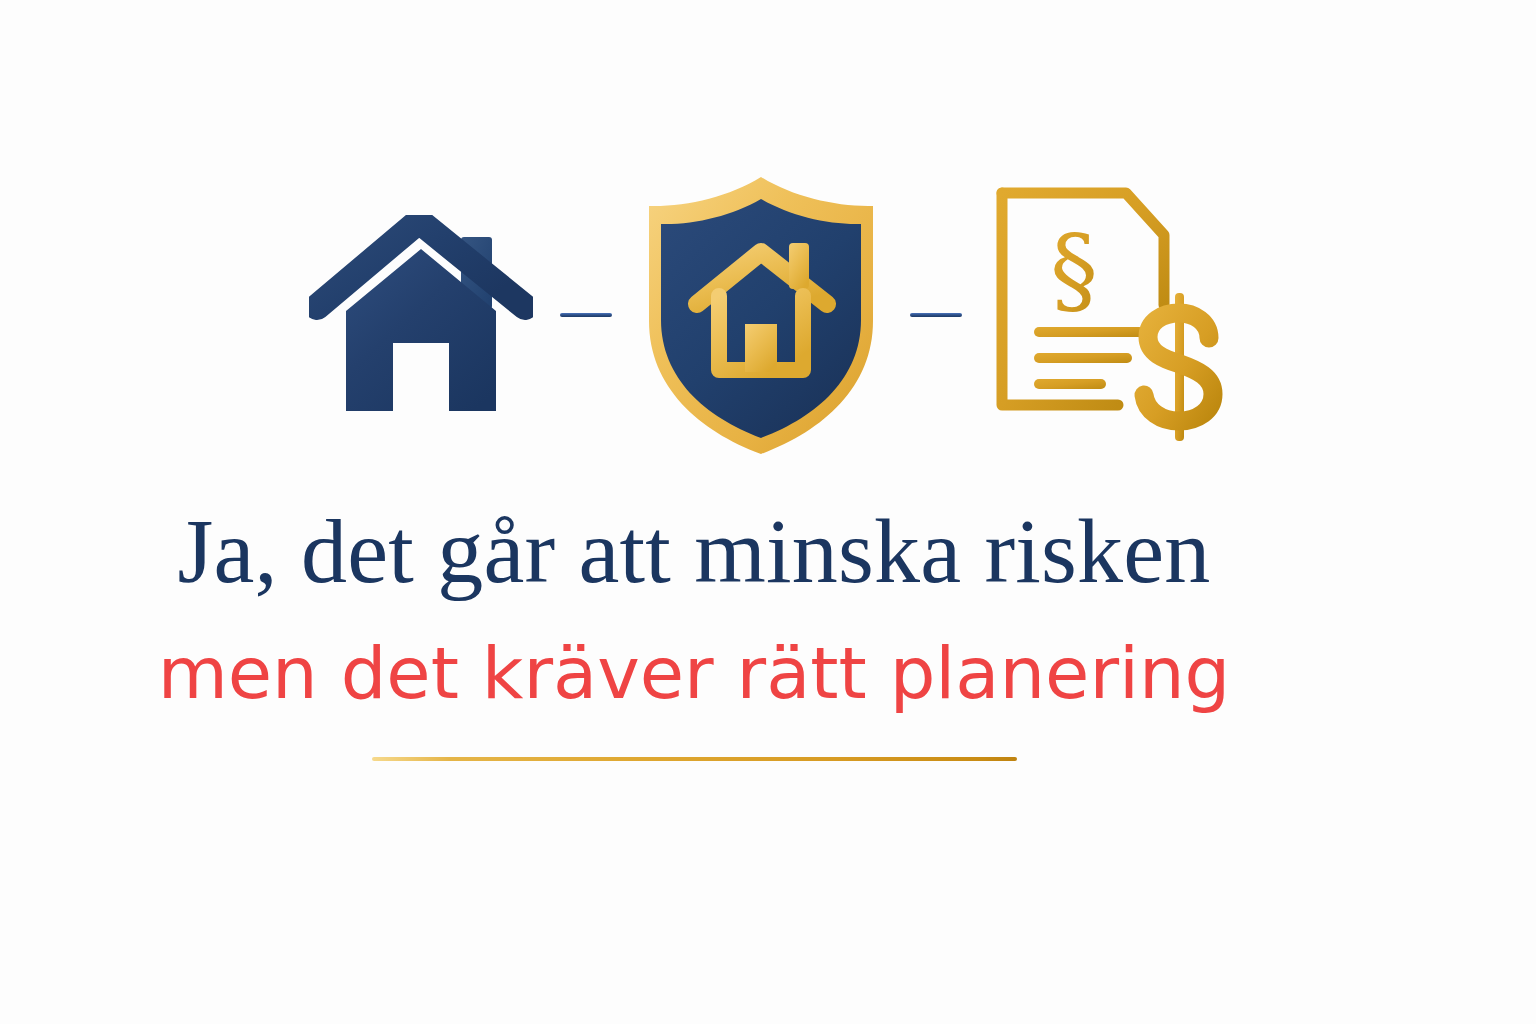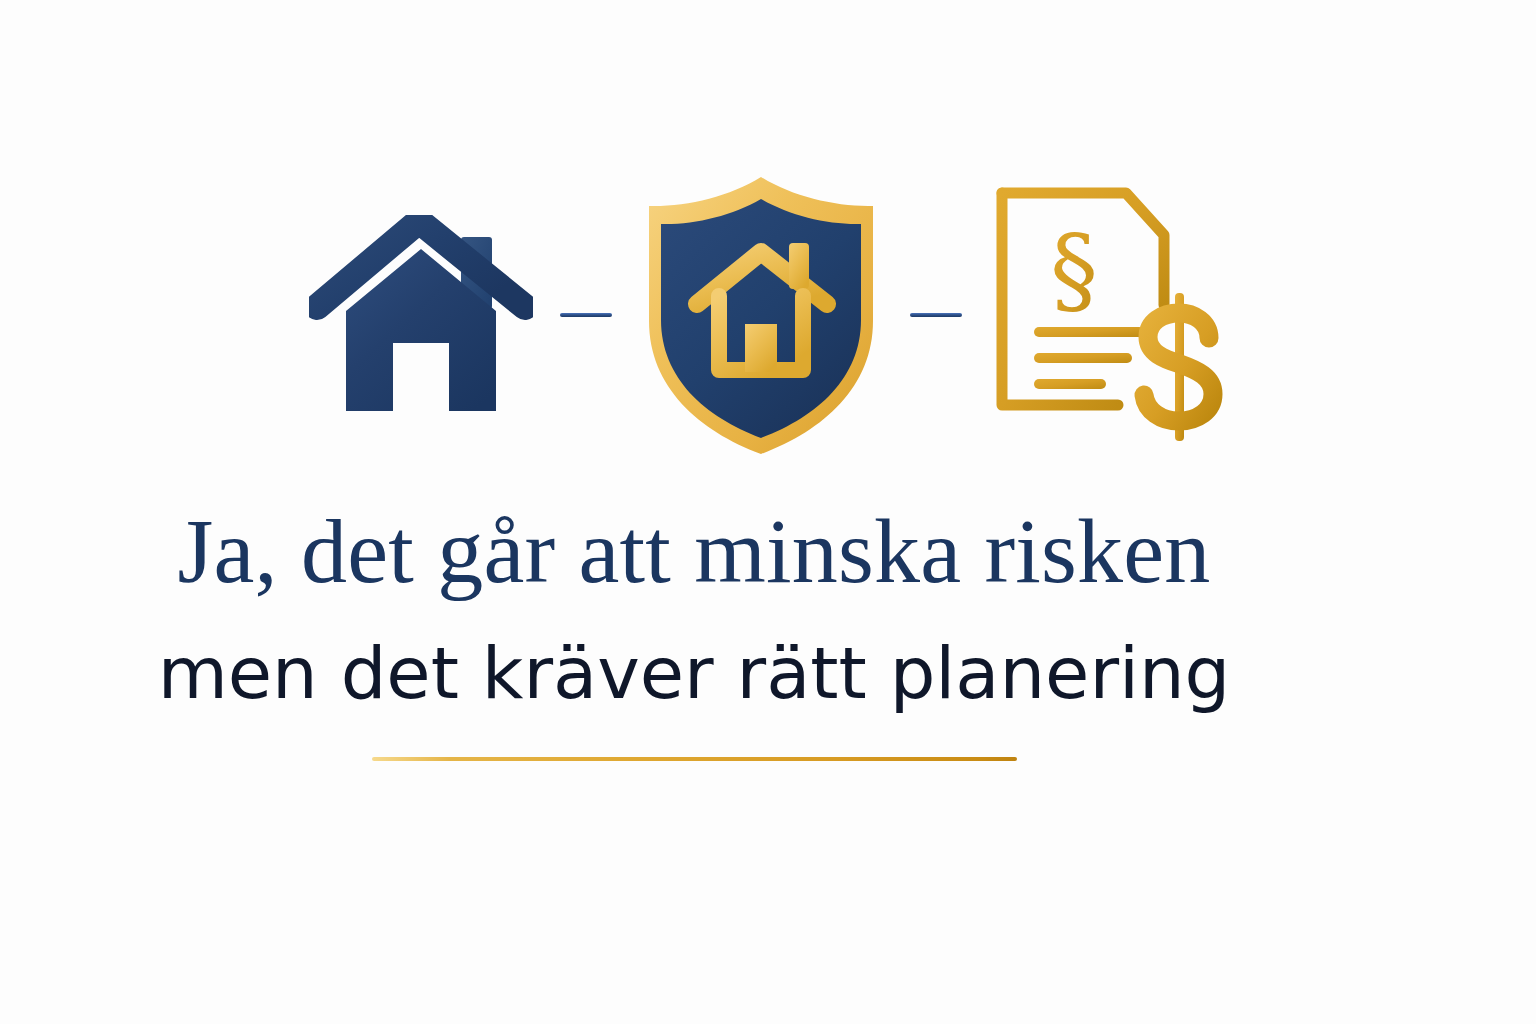--- a/index.html
+++ b/index.html
@@ -73,21 +73,21 @@
     margin: 0;
     padding: 0;
     white-space: nowrap;
   }
 
   .subheadline {
     font-family: "DejaVu Sans", "Liberation Sans", sans-serif;
     font-size: 72px;
     line-height: 1.0;
     font-weight: 400;
-    color: #0f172a;
+    color: #ef4444;
     margin: 0;
     padding: 0;
     margin-top: 40px;
     white-space: nowrap;
   }
 
   .divider-wrap {
     margin-top: 48px;
     display: flex;
     justify-content: center;

